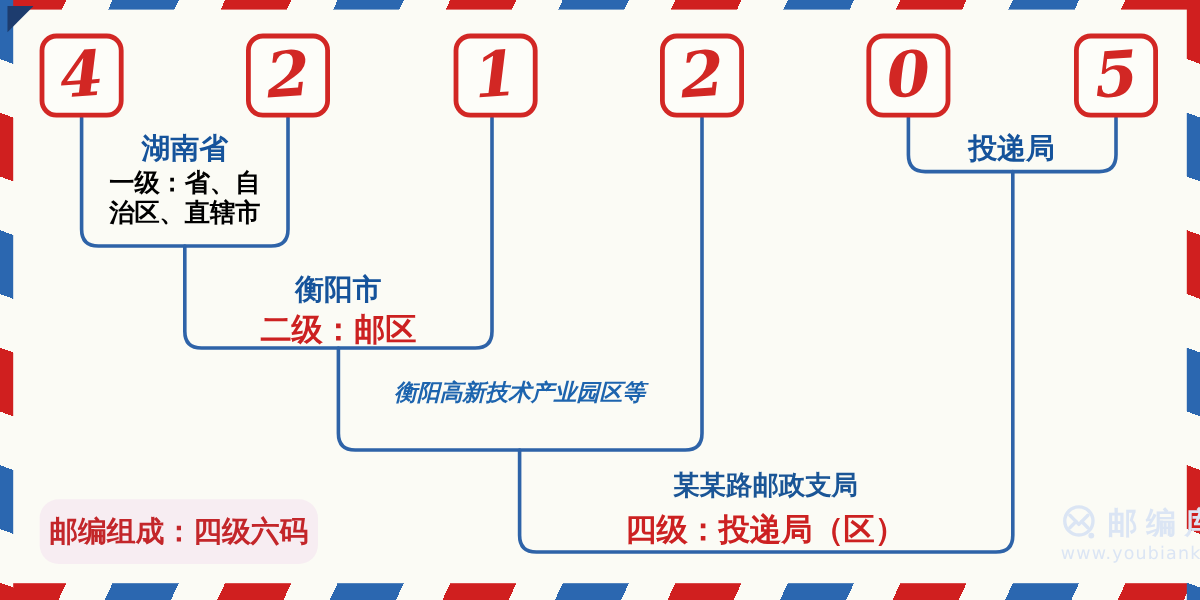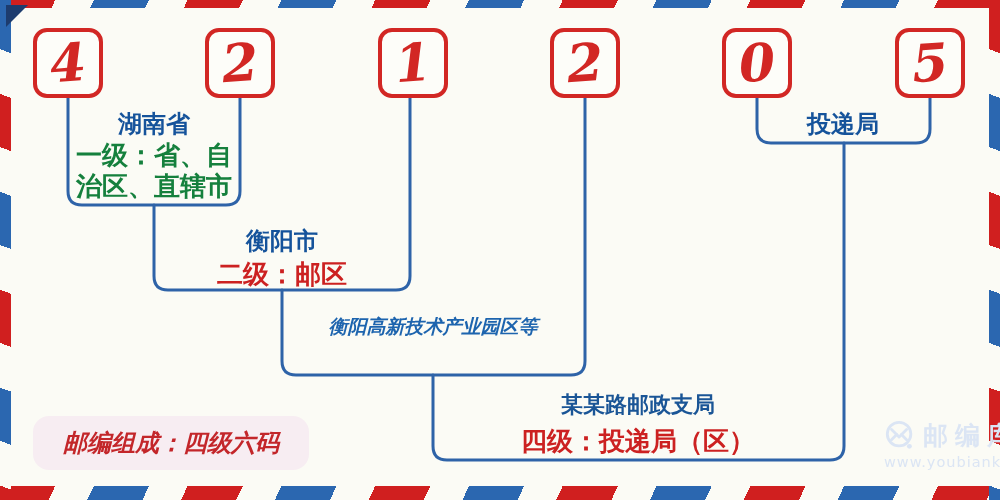--- a/index.html
+++ b/index.html
@@ -64,29 +64,28 @@
   
   .lbl{
     position:absolute;white-space:nowrap;
     transform:translateX(-50%);
     font-weight:bold;
   }
   .lbl-blue-lg{font-size:24px;color:#15539b;}
   .lbl-blue-md{font-size:19px;color:#1d64ae;font-style:italic;}
   .lbl-blue-sm{font-size:22px;color:#1a5596;}
   .lbl-red{font-size:26px;color:#cc2121;}
-  .lbl-red-sm{font-size:26px;color:#15803d;line-height:1.2;}
+  .lbl-red-sm{font-size:21px;color:#000000;line-height:1.2;}
   
   .badge{
     position:absolute;left:33px;top:416px;
     background:#f7edf2;border-radius:16px;
-    padding:11px 30px;
+    padding:11px 8px;
     font-size:24px;font-weight:bold;color:#c3262a;
     white-space:nowrap;
-    font-style:italic;
   }
   
   .watermark{
     position:absolute;left:852px;top:419px;width:146px;
     color:#dbe5f4;
     margin-left:32px;
   }
   .wm-row{display:flex;align-items:center;gap:7px;}
   .wm-name{
     font-size:25px;font-weight:bold;letter-spacing:7px;

